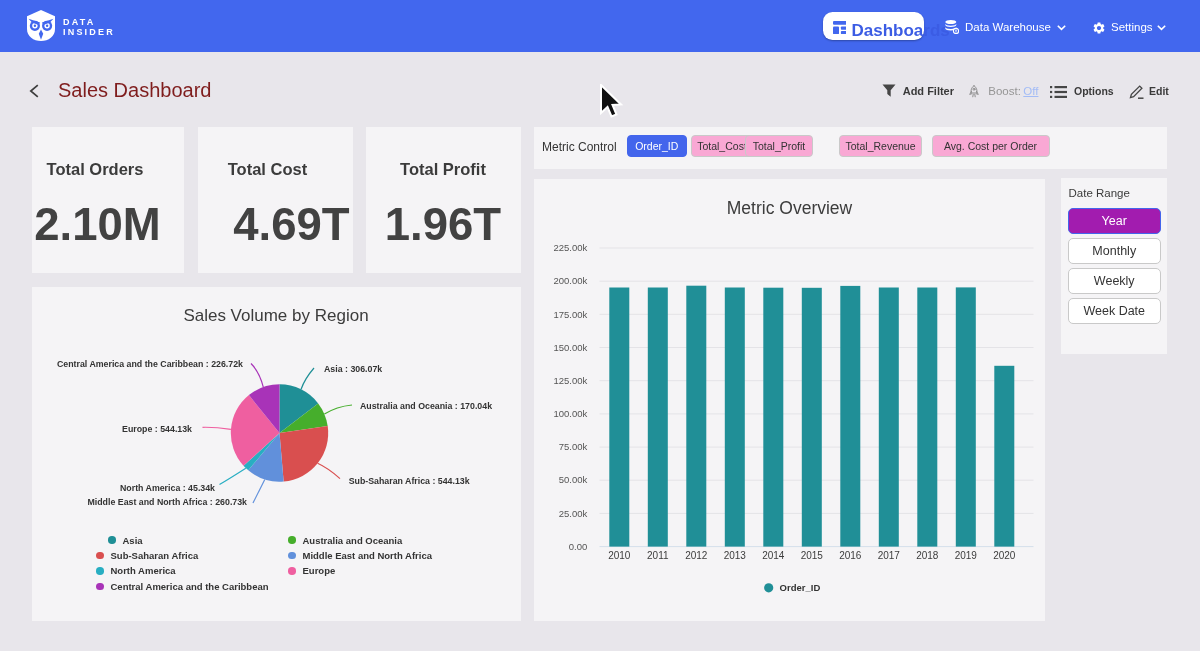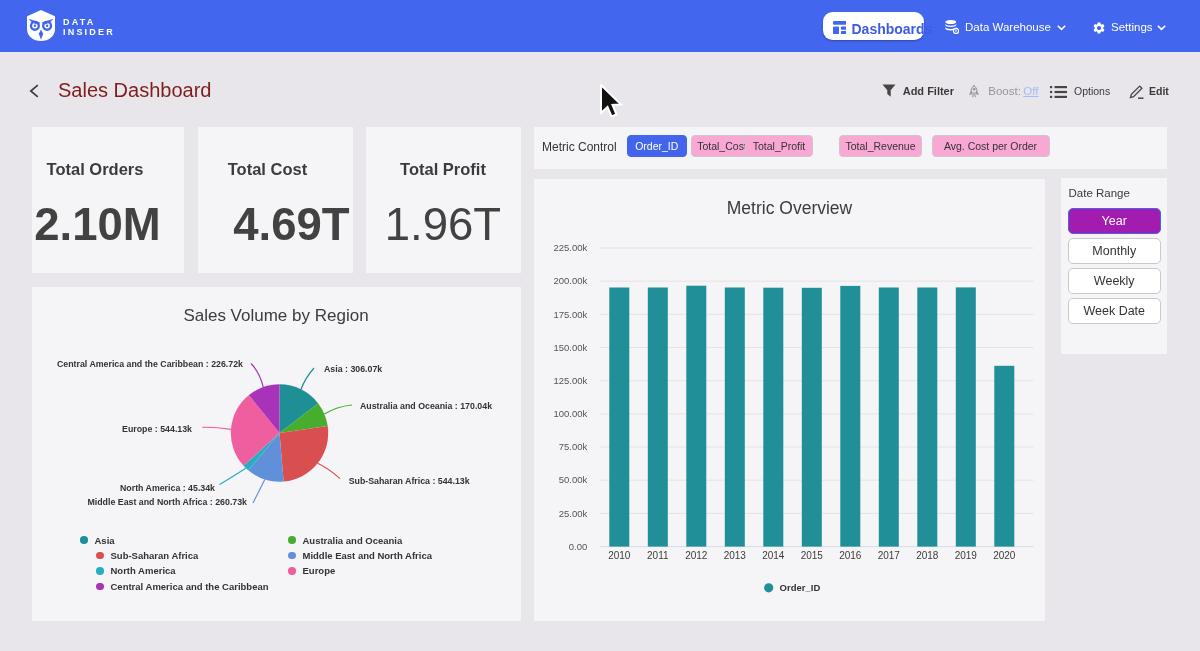--- a/index.html
+++ b/index.html
@@ -36,21 +36,21 @@
 
 <div class="abs" style="left:822.5px;top:12.2px;width:101.5px;height:28.3px;background:#fff;border-radius:9.5px;box-shadow:0 1px 2px rgba(0,0,0,.3);"></div>
 <svg class="abs" style="left:832.5px;top:20.8px;" width="13.5" height="13.2" viewBox="0 0 13.5 13.2">
     <g fill="#4267ee">
       <rect x="0" y="0" width="13.5" height="3.8" rx="1"></rect>
       <rect x="0" y="5.4" width="6" height="7.8" rx="1"></rect>
       <rect x="7.9" y="5.4" width="5.6" height="3.4" rx="0.8"></rect>
       <rect x="7.9" y="9.9" width="5.6" height="3.3" rx="0.8"></rect>
     </g>
   </svg>
-<div class="abs" style="left:851.5px;top:21.4px;color:#3b5ce4;font-size:14px;font-weight:bold;text-align:right;">Dashboards</div>
+<div class="abs" style="left:851.5px;top:21.4px;color:#3b5ce4;font-size:17px;font-weight:bold;text-align:right;">Dashboards</div>
 
 <svg class="abs" style="left:945px;top:20px;" width="14" height="14" viewBox="0 0 14 14">
   <ellipse cx="5.8" cy="2" rx="5.5" ry="2" fill="#fff"></ellipse>
   <path d="M0.3 3.7 c0 1.1 2.5 2 5.5 2 s5.5 -0.9 5.5 -2 v1.4 c0 1.1 -2.5 2 -5.5 2 s-5.5 -0.9 -5.5 -2 Z" fill="#fff"></path>
   <path d="M0.3 7.1 c0 1.1 2.5 2 5.5 2 s5.5 -0.9 5.5 -2 v1.4 c0 1.1 -2.5 2 -5.5 2 s-5.5 -0.9 -5.5 -2 Z" fill="#fff"></path>
   <circle cx="11" cy="11" r="2.6" fill="#4267ee" stroke="#fff" stroke-width="1.1"></circle>
   <circle cx="11" cy="10.3" r="0.8" fill="#fff"></circle>
   <path d="M9.4 12.3 c0.3 -1 2.9 -1 3.2 0" fill="#fff"></path>
 </svg>
 <div class="abs" style="left:965px;top:20.5px;color:#fff;font-size:11.5px;">Data Warehouse</div>
@@ -92,37 +92,37 @@
 <svg class="abs" style="left:1050.3px;top:85.5px;" width="17" height="12" viewBox="0 0 17 12">
     <g fill="#464646">
       <rect x="0" y="0" width="2.2" height="2.2"></rect>
       <rect x="4.5" y="0" width="12.5" height="2.2"></rect>
       <rect x="0" y="4.9" width="2.2" height="2.2"></rect>
       <rect x="4.5" y="4.9" width="12.5" height="2.2"></rect>
       <rect x="0" y="9.8" width="2.2" height="2.2"></rect>
       <rect x="4.5" y="9.8" width="12.5" height="2.2"></rect>
     </g>
   </svg>
-<div class="abs" style="left:1074px;top:85px;font-size:10.5px;font-weight:normal;color:#3a3a3a;">Options</div>
+<div class="abs" style="left:1074px;top:85px;font-size:10.5px;font-weight:bold;color:#3a3a3a;">Options</div>
 
 <svg class="abs" style="left:1129px;top:83.5px;" width="15" height="15" viewBox="0 0 15 15">
     <path d="M1.5 13.5 L2.4 10.4 L10.7 2.1 L12.9 4.3 L4.6 12.6 Z" fill="none" stroke="#464646" stroke-width="1.3"></path>
     <line x1="9" y1="14.2" x2="14.5" y2="14.2" stroke="#464646" stroke-width="1.5"></line>
   </svg>
 <div class="abs" style="left:1149px;top:85px;font-size:10.5px;font-weight:bold;color:#3a3a3a;">Edit</div>
 
 <div class="card" style="left:31.5px;top:127px;width:152px;height:146px;"></div>
 <div class="card" style="left:198px;top:127px;width:155px;height:146px;"></div>
 <div class="card" style="left:365.5px;top:127px;width:155px;height:146px;"></div>
 <div class="abs" style="left:31.5px;top:160px;width:127px;text-align:center;font-size:16.5px;font-weight:bold;color:#3b3b3b;">Total Orders</div>
 <div class="abs" style="left:198px;top:160px;width:139px;text-align:center;font-size:16.5px;font-weight:bold;color:#3b3b3b;">Total Cost</div>
 <div class="abs" style="left:365.5px;top:160px;width:155px;text-align:center;font-size:16.5px;font-weight:bold;color:#3b3b3b;">Total Profit</div>
 <div class="abs" style="left:31.5px;top:202px;width:132px;text-align:center;font-size:45.5px;line-height:45.5px;font-weight:bold;color:#424242;">2.10M</div>
 <div class="abs" style="left:198px;top:202px;width:187px;text-align:center;font-size:45.5px;line-height:45.5px;font-weight:bold;color:#424242;">4.69T</div>
-<div class="abs" style="left:365.5px;top:202px;width:155px;text-align:center;font-size:45.5px;line-height:45.5px;font-weight:normal;color:#424242;">1.96T</div>
+<div class="abs" style="left:365.5px;top:202px;width:155px;text-align:center;font-size:45.5px;line-height:45.5px;font-weight:bold;color:#424242;">1.96T</div>
 
 <div class="card" style="left:31.5px;top:287px;width:489px;height:333.5px;"></div>
 <div class="abs" style="left:31.5px;top:306px;width:489px;text-align:center;font-size:17px;color:#3c3c3c;">Sales Volume by Region</div>
 <svg class="abs" style="left:31.5px;top:330px;" width="489" height="200" viewBox="0 0 489 200" id="piesvg">
     <path d="M269.1 59.3 Q272.5 49 282 38" fill="none" stroke="#1f8f96" stroke-width="1.2"></path>
     <path d="M292.4 84.1 Q304.5 76.5 320 75" fill="none" stroke="#46ae2c" stroke-width="1.2"></path>
     <path d="M285.6 133.3 Q296 138 308 148.6" fill="none" stroke="#d94f4f" stroke-width="1.2"></path>
     <path d="M232.8 149.4 Q226.5 162 221 173" fill="none" stroke="#6190db" stroke-width="1.2"></path>
     <path d="M213.8 138.2 Q198.5 148 187.5 154.5" fill="none" stroke="#28aec2" stroke-width="1.2"></path>
     <path d="M198.9 99.3 Q183.5 97 170.5 97.3" fill="none" stroke="#ef5fa0" stroke-width="1.2"></path>
@@ -137,21 +137,21 @@
   </svg>
 
 <div class="abs pielab" style="left:57px;top:359px;">Central America and the Caribbean : 226.72k</div>
 <div class="abs pielab" style="left:324px;top:363.5px;">Asia : 306.07k</div>
 <div class="abs pielab" style="left:360px;top:401px;">Australia and Oceania : 170.04k</div>
 <div class="abs pielab" style="right:1008px;top:423.5px;">Europe : 544.13k</div>
 <div class="abs pielab" style="left:348.7px;top:475.5px;">Sub-Saharan Africa : 544.13k</div>
 <div class="abs pielab" style="right:985px;top:482.5px;">North America : 45.34k</div>
 <div class="abs pielab" style="right:953px;top:497px;">Middle East and North Africa : 260.73k</div>
 
-<div class="abs leg" style="left:80px;top:534.5px;"><i style="background:#1f8f96"></i>Asia</div>
+<div class="abs leg" style="left:108px;top:534.5px;"><i style="background:#1f8f96"></i>Asia</div>
 <div class="abs leg" style="left:96px;top:549.8px;"><i style="background:#d94f4f"></i>Sub-Saharan Africa</div>
 <div class="abs leg" style="left:96px;top:565.4px;"><i style="background:#28aec2"></i>North America</div>
 <div class="abs leg" style="left:96px;top:580.9px;"><i style="background:#a833b8"></i>Central America and the Caribbean</div>
 <div class="abs leg" style="left:288px;top:534.5px;"><i style="background:#46ae2c"></i>Australia and Oceania</div>
 <div class="abs leg" style="left:288px;top:549.8px;"><i style="background:#6190db"></i>Middle East and North Africa</div>
 <div class="abs leg" style="left:288px;top:565.4px;"><i style="background:#ef5fa0"></i>Europe</div>
 
 <div class="card" style="left:534px;top:127px;width:633px;height:41.5px;"></div>
 <div class="abs" style="left:542px;top:140px;font-size:12px;color:#333;">Metric Control</div>
 <div class="abs mbtn on" style="left:627px;width:59.5px;">Order_ID</div>

